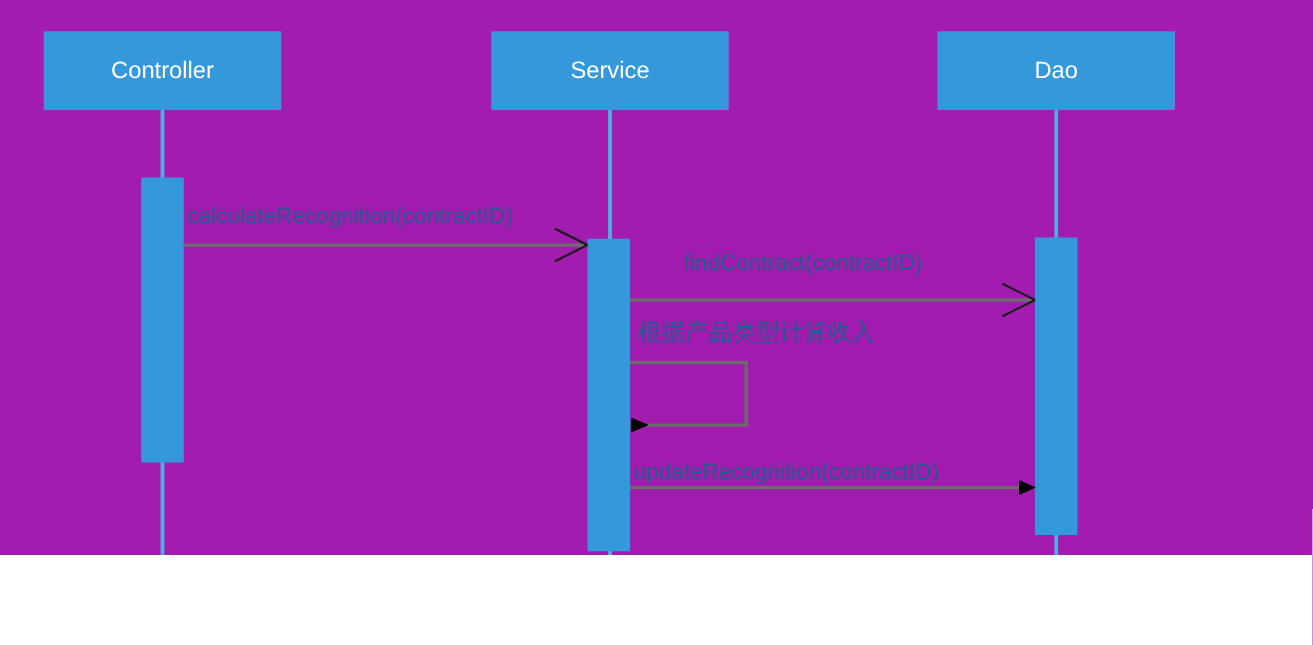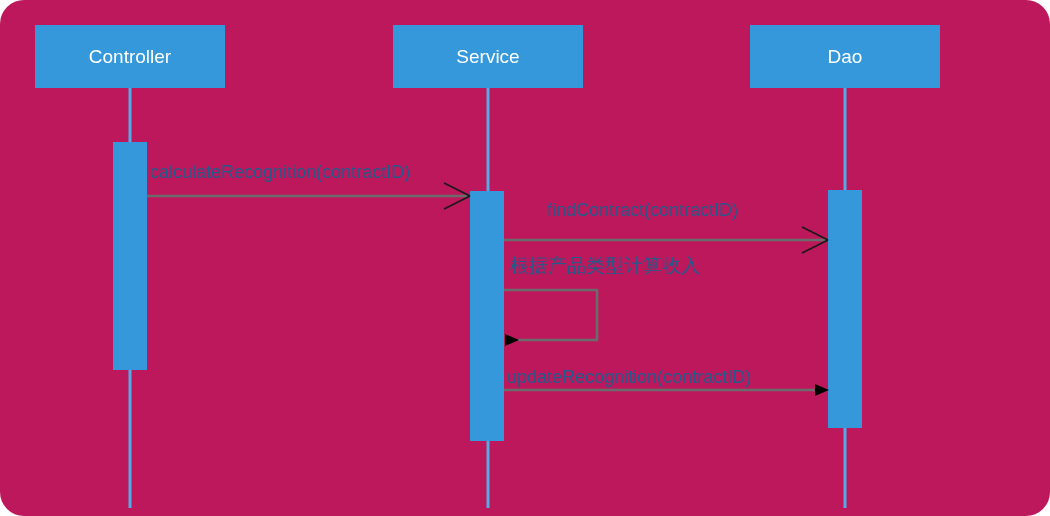--- a/index.html
+++ b/index.html
@@ -7,24 +7,23 @@
     margin: 0;
     padding: 0;
     background: #ffffff;
   }
   body {
     font-family: "Liberation Sans", "DejaVu Sans", sans-serif;
   }
   #diagram-root {
     position: relative;
     width: 1050px;
-    height: 516px;
-    background: #be185d;
+    height: 444px;
+    background: #a21caf;
     overflow: hidden;
-    border-radius: 24px;
   }
   #diagram-svg {
     position: absolute;
     left: 0;
     top: 0;
     width: 1050px;
     height: 516px;
     display: block;
   }
   .participant-label {

